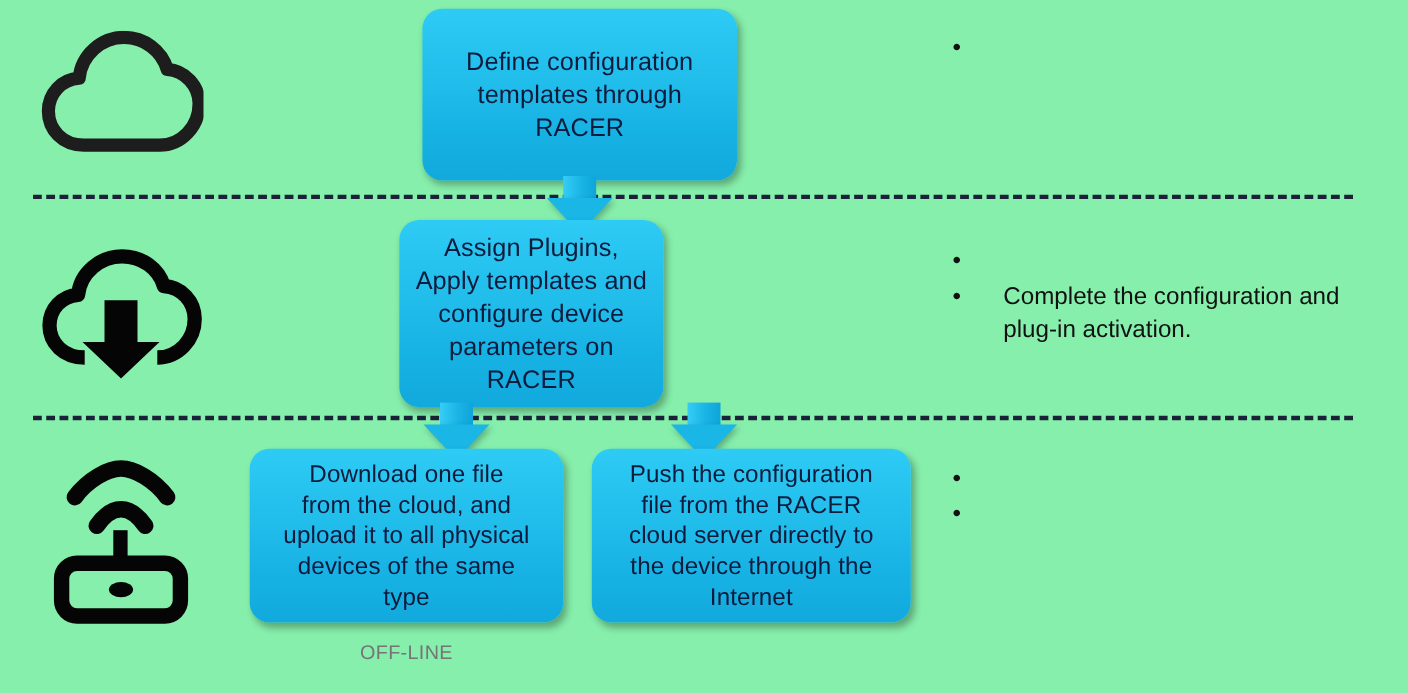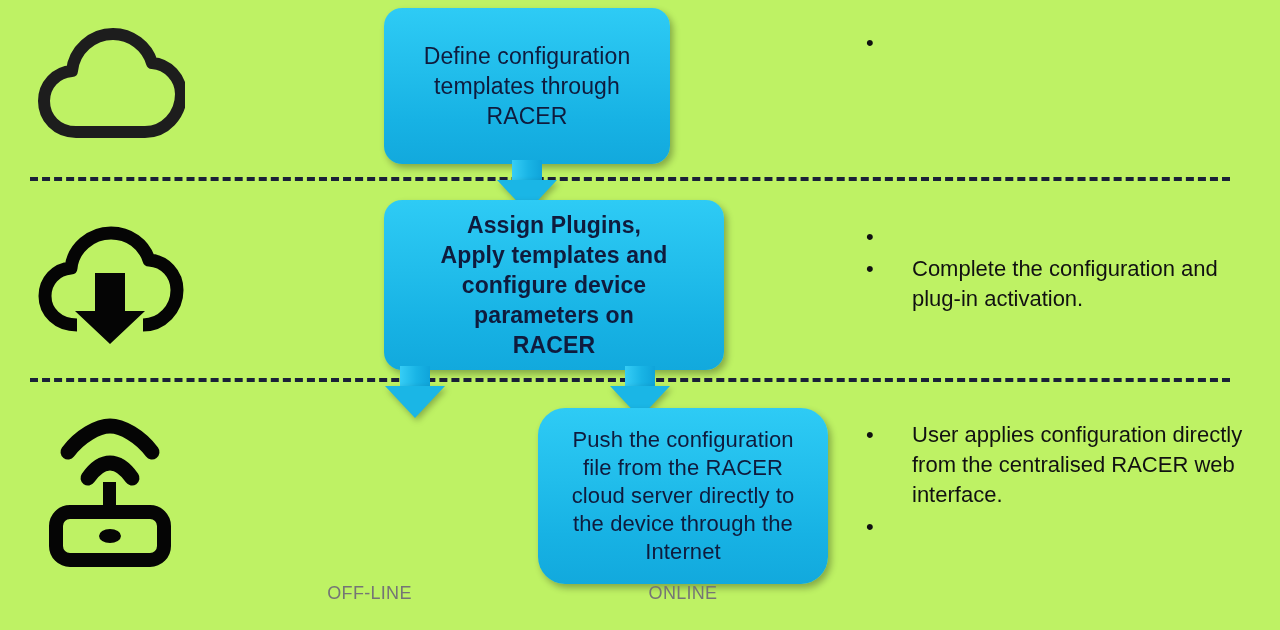--- a/index.html
+++ b/index.html
@@ -2,21 +2,21 @@
 <html><head>
 <meta charset="utf-8">
 <style>
   * { box-sizing: border-box; margin: 0; padding: 0; }
   html, body {
     width: 1280px; height: 630px;
     background: #ffffff;
     font-family: "Liberation Sans", sans-serif;
     overflow: hidden;
   }
-  #canvas { position: relative; width: 1280px; height: 630px; background: #bef264; }
+  #canvas { position: relative; width: 1280px; height: 630px; background: #86efac; }
 
   
   .divider {
     position: absolute;
     left: 30px; width: 1200px; height: 0;
     border-top: 4px dashed #1b2138;
   }
   .divider.d1 { top: 177px; }
   .divider.d2 { top: 378px; }
 
@@ -40,23 +40,23 @@
     padding: 6px 10px;
   }
   .flowbox .txt {
     font-size: 23px;
     line-height: 30px;
     letter-spacing: 0.1px;
     white-space: pre-line;
   }
 
   #box1 { left: 384px; top: 8px;  width: 286px; height: 156px; }
-  #box2 { left: 384px; top: 200px; width: 340px; height: 170px; font-weight: bold; }
+  #box2 { left: 363px; top: 200px; width: 240px; height: 170px; }
   #box3 { left: 227px; top: 408px; width: 285px; height: 158px; }
-  #box4 { left: 538px; top: 408px; width: 290px; height: 176px; border-radius: 27px; }
+  #box4 { left: 538px; top: 408px; width: 290px; height: 158px; }
   #box3 .txt, #box4 .txt { font-size: 22px; line-height: 28px; }
 
   
   .arrow { position: absolute; }
   .arrow .stem {
     position: absolute; left: 50%; transform: translateX(-50%);
     top: 0; width: 30px; height: 22px;
     background: linear-gradient(90deg,#36cdf6 0%, #19b4e5 55%, #0fa4da 100%);
   }
   .arrow .head {
@@ -167,34 +167,39 @@
   <div class="icon-cell" style="top:412px;height:160px;">
     <svg width="132" height="152" viewBox="0 0 132 152" aria-hidden="true">
       <path d="M24 36 C36 20 54 10 66 10 C78 10 96 20 108 36" fill="none" stroke="#050505" stroke-width="15" stroke-linecap="round"></path>
       <path d="M44 62 C51 52 59 47 66 47 C73 47 81 52 88 62" fill="none" stroke="#050505" stroke-width="15" stroke-linecap="round"></path>
       <rect x="59" y="66" width="13" height="34" fill="#050505"></rect>
       <rect x="12" y="96" width="108" height="48" rx="14" ry="14" fill="none" stroke="#050505" stroke-width="14"></rect>
       <ellipse cx="66" cy="120" rx="11" ry="7" fill="#050505"></ellipse>
     </svg>
   </div>
 
+  <div class="flowbox" id="box3">
+    <span class="txt">Download one file
+from the cloud, and
+upload it to all physical
+devices of the same
+type</span>
+  </div>
   <div class="flowbox" id="box4">
     <span class="txt">Push the configuration
 file from the RACER
 cloud server directly to
 the device through the
 Internet</span>
   </div>
 
   <div class="caption" id="cap-offline">OFF-LINE</div>
-  <div class="caption" id="cap-online">ONLINE</div>
 
   <div class="bullets" id="bullets3">
     <div class="bullet-row">
       <span class="bullet-dot">•</span>
-      <span class="bullet-text">User applies configuration directly from the centralised RACER web interface.</span>
     </div>
     <div class="bullet-row">
       <span class="bullet-dot">•</span>
     </div>
   </div>
 
 </div>
 
 </body></html>

